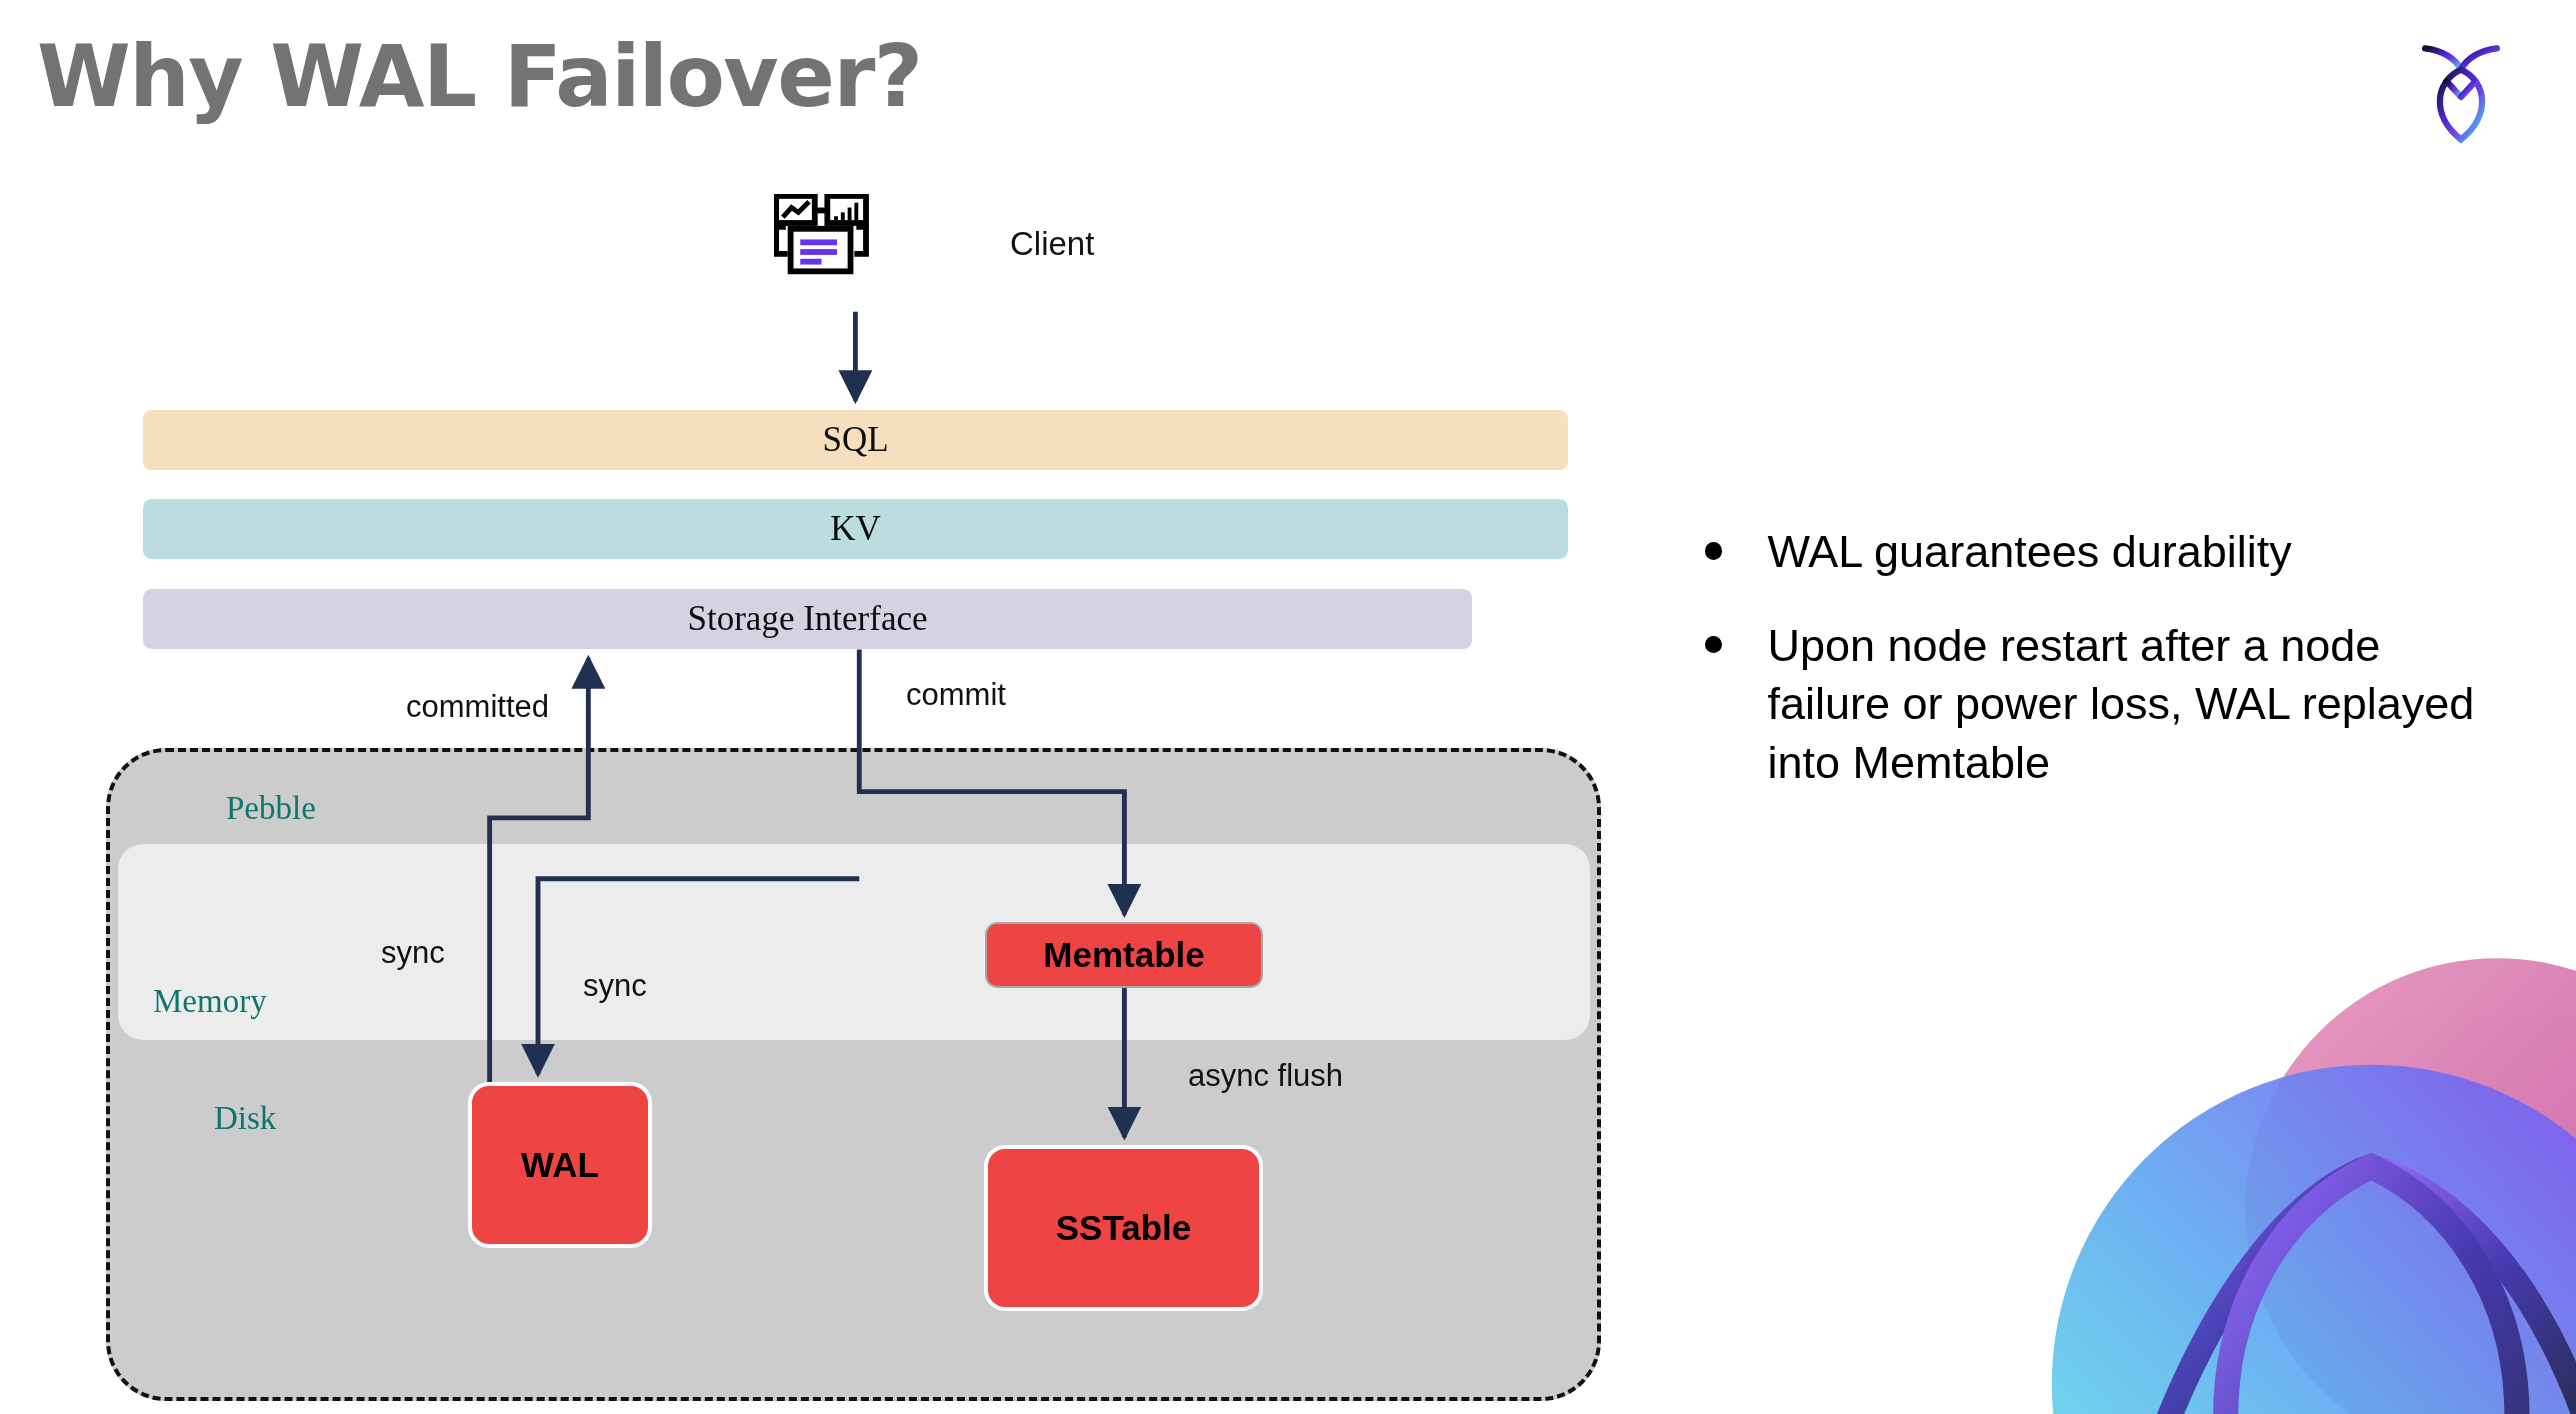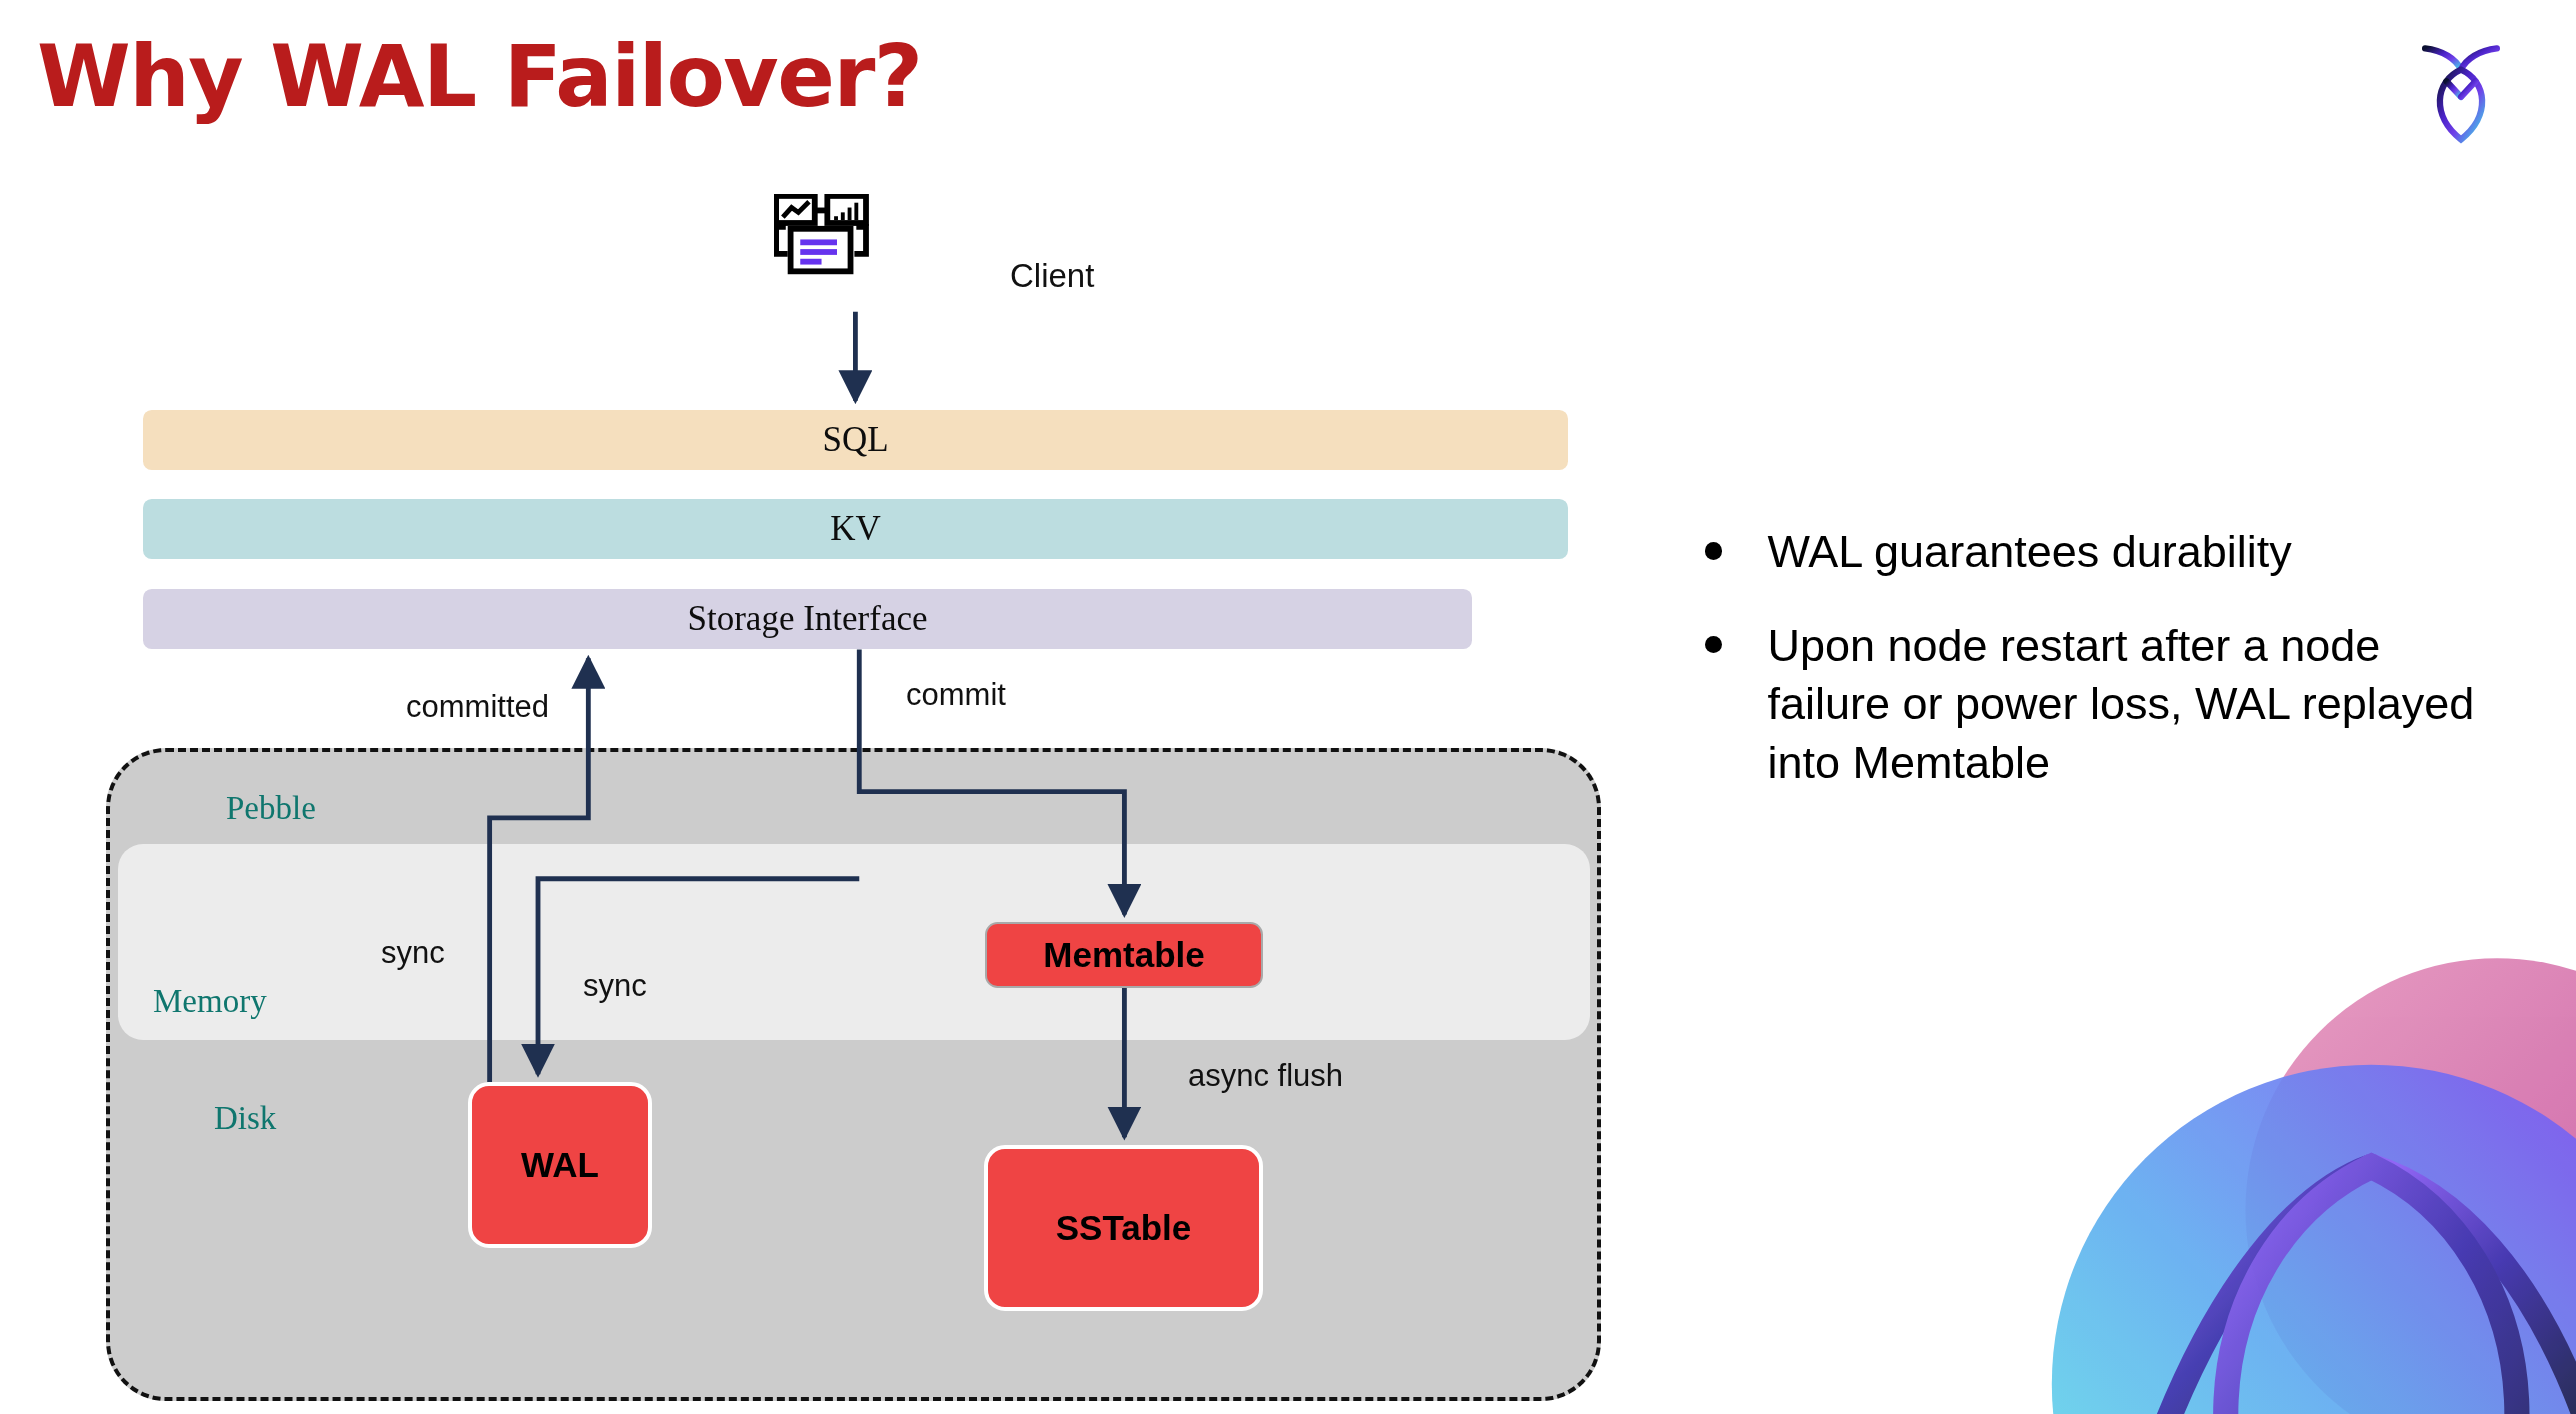--- a/index.html
+++ b/index.html
@@ -17,21 +17,21 @@
 
   
   #slide-title {
     position: absolute;
     left: 37px;
     top: 27px;
     font-family: "DejaVu Sans", sans-serif;
     font-size: 85px;
     font-weight: 800;
     letter-spacing: -1.5px;
-    color: #b91c1c;
+    color: #737373;
     white-space: nowrap;
   }
 
   
   #brand-logo {
     position: absolute;
     left: 2398px;
     top: 27px;
     width: 126px;
     height: 126px;
@@ -131,21 +131,21 @@
   }
 
   
   .edge-label {
     position: absolute;
     font-family: "Liberation Sans", sans-serif;
     font-size: 31px;
     color: #111111;
     white-space: nowrap;
   }
-  #label-client      { left: 1010px; top: 225px; font-size: 33px; margin-top: 32px; }
+  #label-client      { left: 1010px; top: 225px; font-size: 33px; }
   #label-committed   { left: 406px;  top: 689px; }
   #label-commit      { left: 906px;  top: 677px; }
   #label-sync-left   { left: 381px;  top: 935px; }
   #label-sync-right  { left: 583px;  top: 968px; }
   #label-async-flush { left: 1188px; top: 1058px; }
 
   
   #client-icon {
     position: absolute;
     left: 774px;

